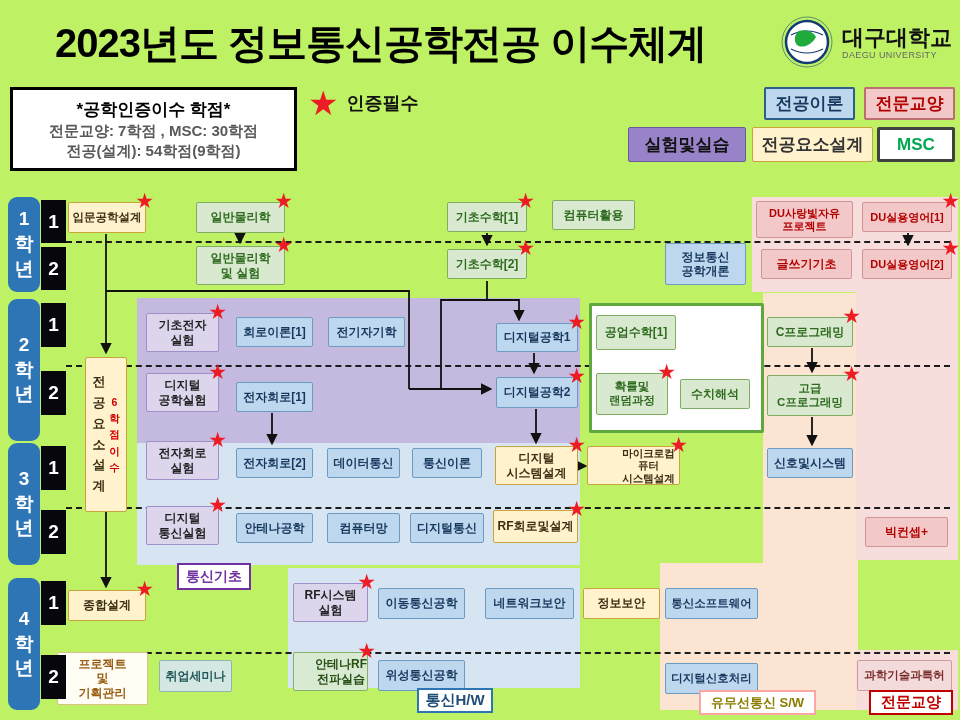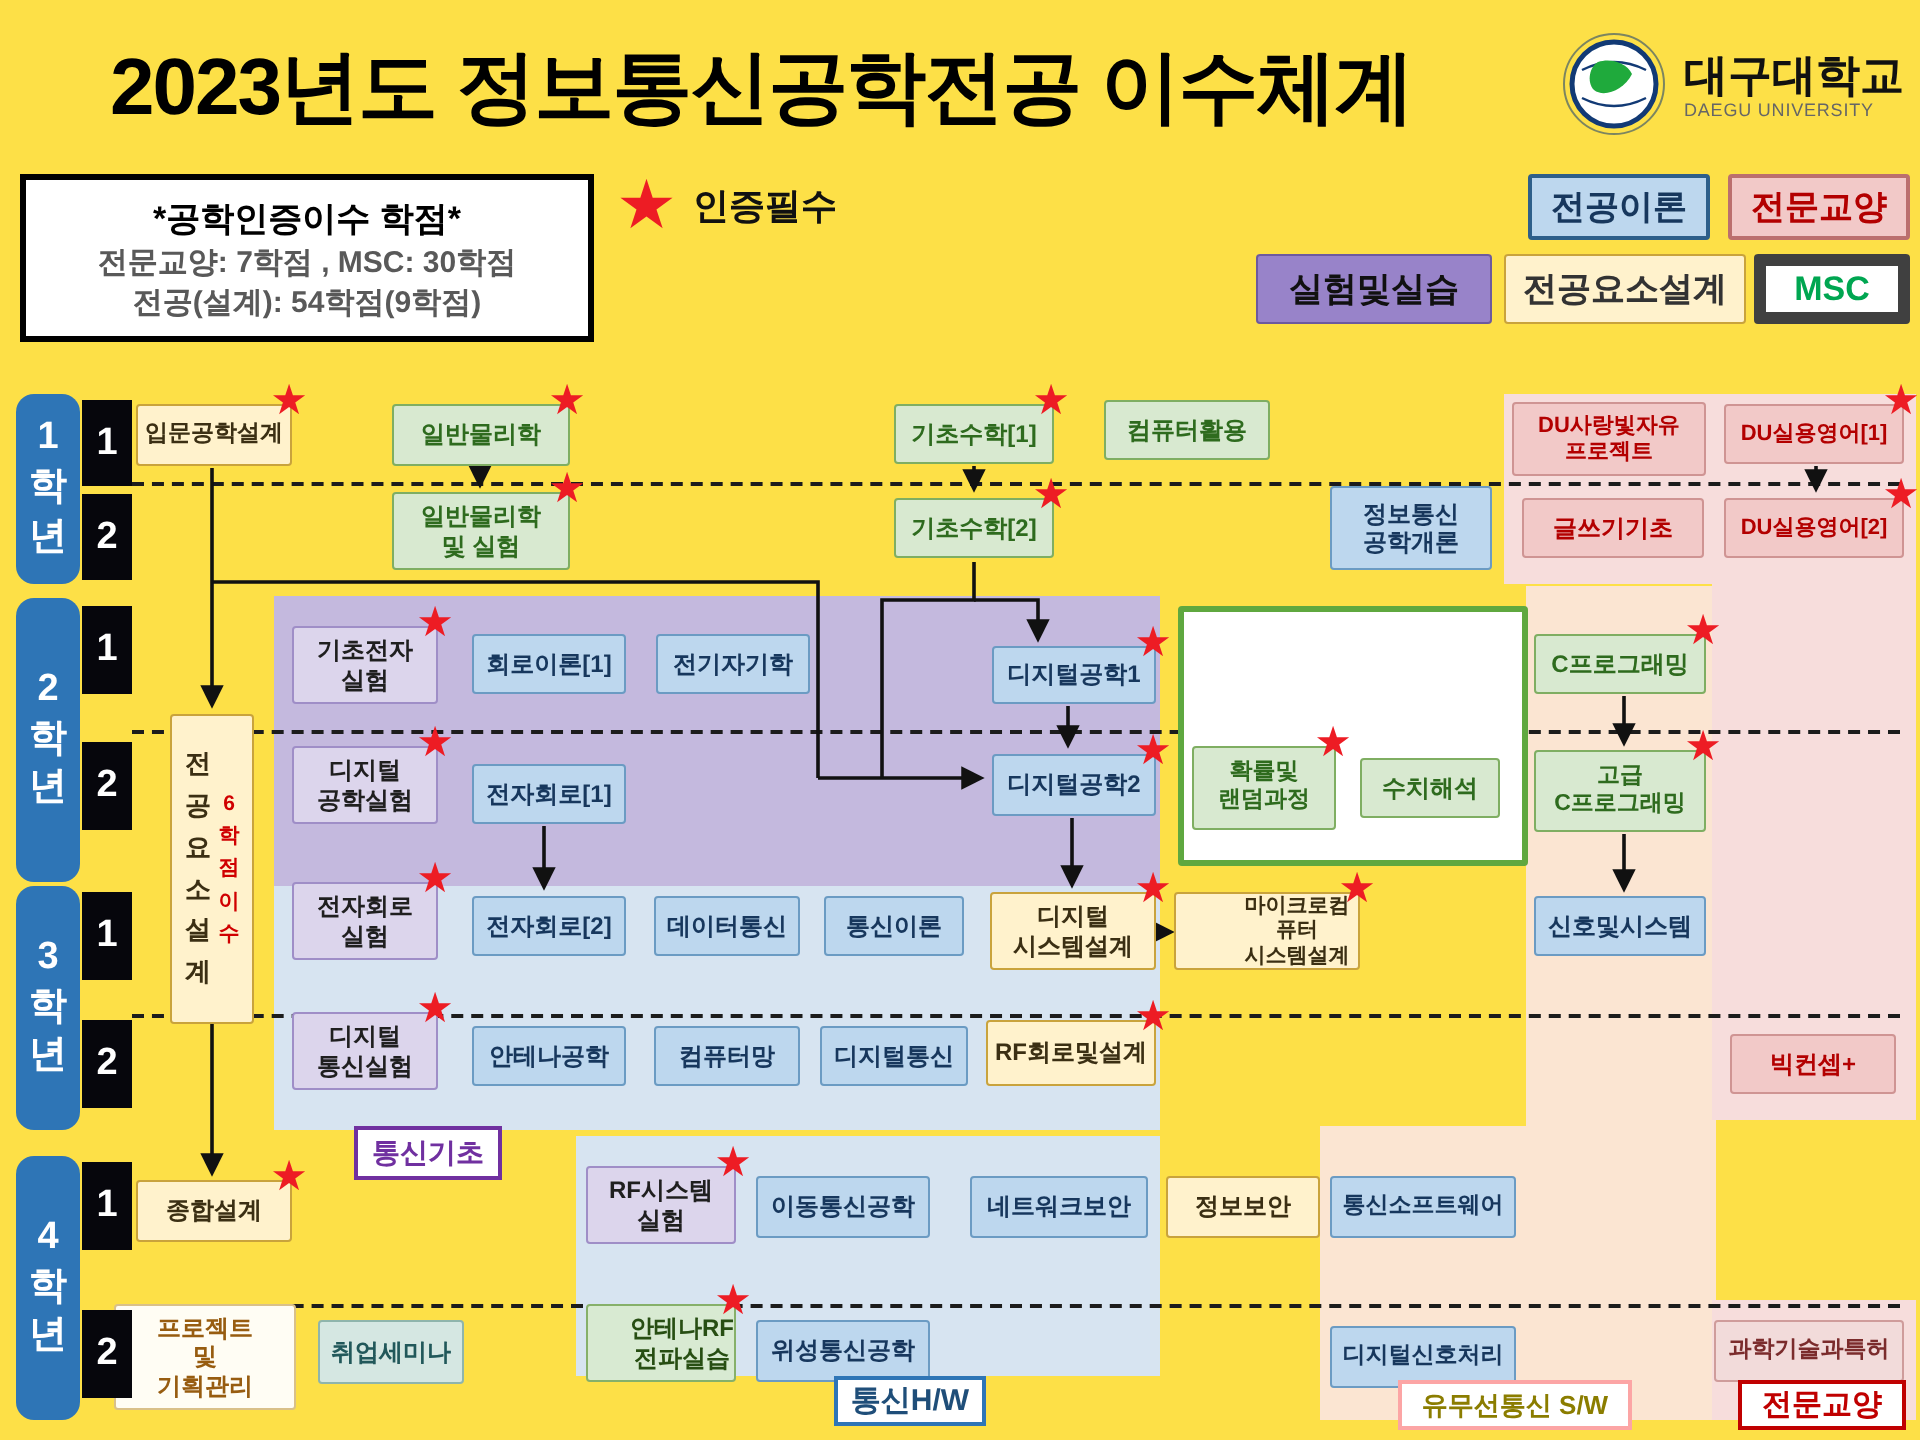--- a/index.html
+++ b/index.html
@@ -1,37 +1,37 @@
 <!DOCTYPE html>
 <html><head>
 <meta charset="utf-8">
 <style>
   html,body{margin:0;padding:0;background:#888;}
-  #stage{position:relative;width:960px;height:720px;background:#fde047;overflow:hidden;
+  #stage{position:relative;width:960px;height:720px;background:#bef264;overflow:hidden;
          font-family:"Liberation Sans","DejaVu Sans",sans-serif;margin:0 auto;}
   .band{position:absolute;z-index:1;}
   .dash{position:absolute;z-index:3;height:0;border-top:2px dashed #1c1c1c;}
   .greenbox{position:absolute;z-index:4;background:#fff;border:3px solid #5fa83f;border-radius:2px;}
   #arrows{position:absolute;left:0;top:0;z-index:5;pointer-events:none;}
   .course{position:absolute;z-index:6;display:flex;align-items:center;justify-content:center;
           text-align:center;font-weight:bold;font-size:12px;line-height:1.18;white-space:pre-line;
           border:1px solid #999;border-radius:2px;box-sizing:border-box;}
   .star{position:absolute;top:-13px;right:-9px;font-size:21px;color:#ed1c24;z-index:7;line-height:1;}
   .year-tab{position:absolute;z-index:6;background:#2e75b6;border-radius:9px;color:#fff;font-weight:bold;
             font-size:19px;display:flex;align-items:center;justify-content:center;box-sizing:border-box;}
   .year-tab span{display:block;width:22px;word-break:break-all;text-align:center;line-height:1.3;}
   .sem-box{position:absolute;z-index:6;background:#06060c;color:#fff;font-weight:bold;font-size:19px;
            display:flex;align-items:center;justify-content:center;}
   .legend-item{position:absolute;z-index:6;display:flex;align-items:center;justify-content:center;
                font-weight:bold;font-size:17px;border-radius:2px;box-sizing:border-box;}
   .lg-theory{background:#bdd7ee;color:#17375d;border:2px solid #2e5f8a;}
   .lg-liberal{background:#f2c9c8;color:#b30000;border:2px solid #bb6f6e;}
   .lg-lab{background:#9883c9;color:#111;border:1px solid #6d5a9e;}
   .lg-design{background:#fff2cc;color:#333;border:1px solid #c9a33c;}
-  .lg-msc{background:#fff;color:#00a651;border:6px solid #404040;text-align:right;}
+  .lg-msc{background:#fff;color:#00a651;border:3px solid #404040;text-align:right;}
   .glabel{position:absolute;z-index:6;display:flex;align-items:center;justify-content:center;
           font-weight:bold;font-size:14px;background:#fff;box-sizing:border-box;}
   .lbl-purple{border:2px solid #7030a0;color:#7030a0;}
   .lbl-blue{border:2px solid #2e75b6;color:#1f4e79;font-size:15px;}
   .lbl-olive{border:2px solid #fca5a5;color:#8b7d00;font-size:13px;}
   .lbl-red{border:2px solid #c00000;color:#c00000;font-size:15px;}
   .vert{flex-direction:row;gap:2px;padding:4px 1px;}
   .vmain{display:block;width:15px;font-size:13px;font-weight:bold;word-break:break-all;line-height:1.6;text-align:center;}
   .vnote{display:block;width:12px;font-size:10.5px;font-weight:bold;color:#d00000;word-break:break-all;line-height:1.55;text-align:center;}
   #title{position:absolute;left:55px;top:16px;z-index:6;margin:0;font-size:40px;font-weight:800;
@@ -131,20 +131,21 @@
     <div class="course" style="left: 447px; top: 249px; width: 80px; height: 30px; background: rgb(216, 233, 208); color: rgb(46, 107, 30); border-color: rgb(127, 174, 98);"><span>기초수학[2]</span><span class="star">★</span></div>
     <div class="course" style="left: 665px; top: 243px; width: 81px; height: 42px; background: rgb(189, 215, 238); color: rgb(23, 55, 93); border-color: rgb(107, 155, 195);"><span>정보통신
 공학개론</span></div>
     <div class="course" style="left: 761px; top: 249px; width: 91px; height: 30px; background: rgb(242, 201, 200); color: rgb(179, 0, 0); border-color: rgb(207, 148, 147);"><span>글쓰기기초</span></div>
     <div class="course" style="left: 862px; top: 249px; width: 90px; height: 30px; background: rgb(242, 201, 200); color: rgb(179, 0, 0); border-color: rgb(207, 148, 147); font-size: 11px;"><span>DU실용영어[2]</span><span class="star">★</span></div>
     <div class="course" style="left: 146px; top: 313px; width: 73px; height: 39px; background: rgb(220, 213, 236); color: rgb(31, 31, 31); border-color: rgb(159, 142, 199);"><span>기초전자
 실험</span><span class="star">★</span></div>
     <div class="course" style="left: 236px; top: 317px; width: 77px; height: 30px; background: rgb(189, 215, 238); color: rgb(23, 55, 93); border-color: rgb(107, 155, 195);"><span>회로이론[1]</span></div>
     <div class="course" style="left: 328px; top: 317px; width: 77px; height: 30px; background: rgb(189, 215, 238); color: rgb(23, 55, 93); border-color: rgb(107, 155, 195);"><span>전기자기학</span></div>
     <div class="course" style="left: 496px; top: 323px; width: 82px; height: 29px; background: rgb(189, 215, 238); color: rgb(23, 55, 93); border-color: rgb(107, 155, 195);"><span>디지털공학1</span><span class="star">★</span></div>
+    <div class="course" style="left: 596px; top: 315px; width: 80px; height: 35px; background: rgb(216, 233, 208); color: rgb(46, 107, 30); border-color: rgb(127, 174, 98);"><span>공업수학[1]</span></div>
     <div class="course" style="left: 767px; top: 317px; width: 86px; height: 30px; background: rgb(216, 233, 208); color: rgb(46, 107, 30); border-color: rgb(127, 174, 98);"><span>C프로그래밍</span><span class="star">★</span></div>
     <div class="course" style="left: 146px; top: 373px; width: 73px; height: 39px; background: rgb(220, 213, 236); color: rgb(31, 31, 31); border-color: rgb(159, 142, 199);"><span>디지털
 공학실험</span><span class="star">★</span></div>
     <div class="course" style="left: 236px; top: 382px; width: 77px; height: 30px; background: rgb(189, 215, 238); color: rgb(23, 55, 93); border-color: rgb(107, 155, 195);"><span>전자회로[1]</span></div>
     <div class="course" style="left: 496px; top: 377px; width: 82px; height: 31px; background: rgb(189, 215, 238); color: rgb(23, 55, 93); border-color: rgb(107, 155, 195);"><span>디지털공학2</span><span class="star">★</span></div>
     <div class="course" style="left: 596px; top: 373px; width: 72px; height: 42px; background: rgb(216, 233, 208); color: rgb(46, 107, 30); border-color: rgb(127, 174, 98); font-size: 11.5px;"><span>확률및
 랜덤과정</span><span class="star">★</span></div>
     <div class="course" style="left: 680px; top: 379px; width: 70px; height: 30px; background: rgb(216, 233, 208); color: rgb(46, 107, 30); border-color: rgb(127, 174, 98);"><span>수치해석</span></div>
     <div class="course" style="left: 767px; top: 375px; width: 86px; height: 41px; background: rgb(216, 233, 208); color: rgb(46, 107, 30); border-color: rgb(127, 174, 98); font-size: 11.5px;"><span>고급
 C프로그래밍</span><span class="star">★</span></div>

